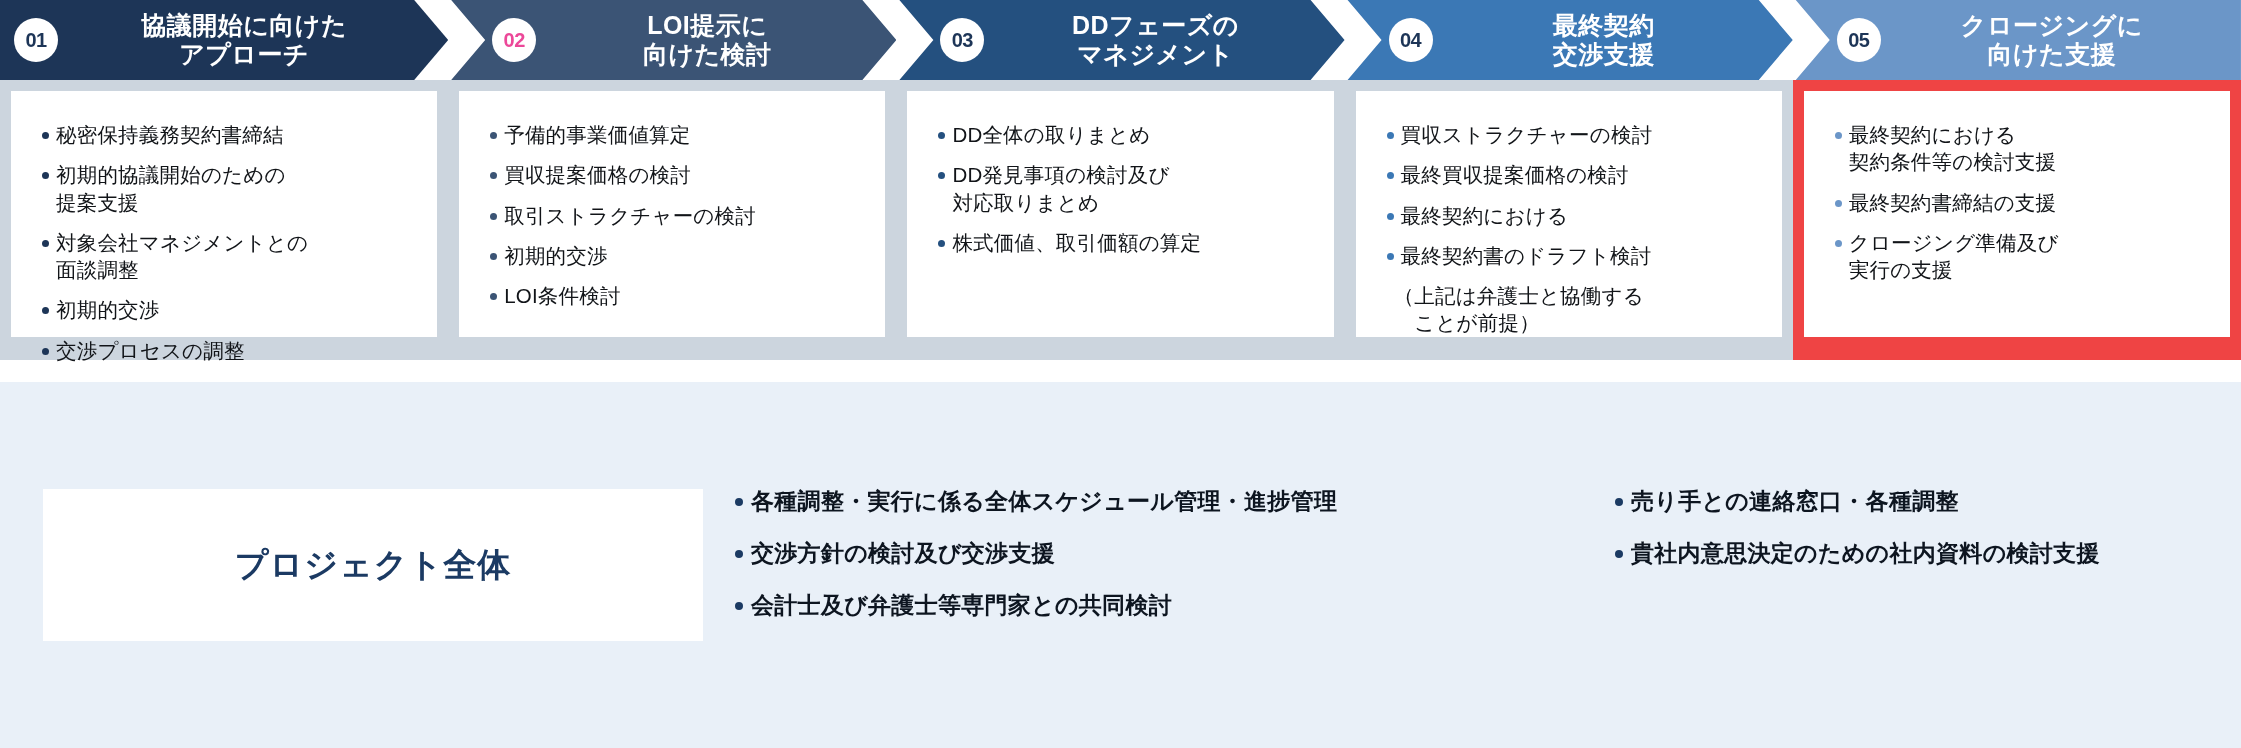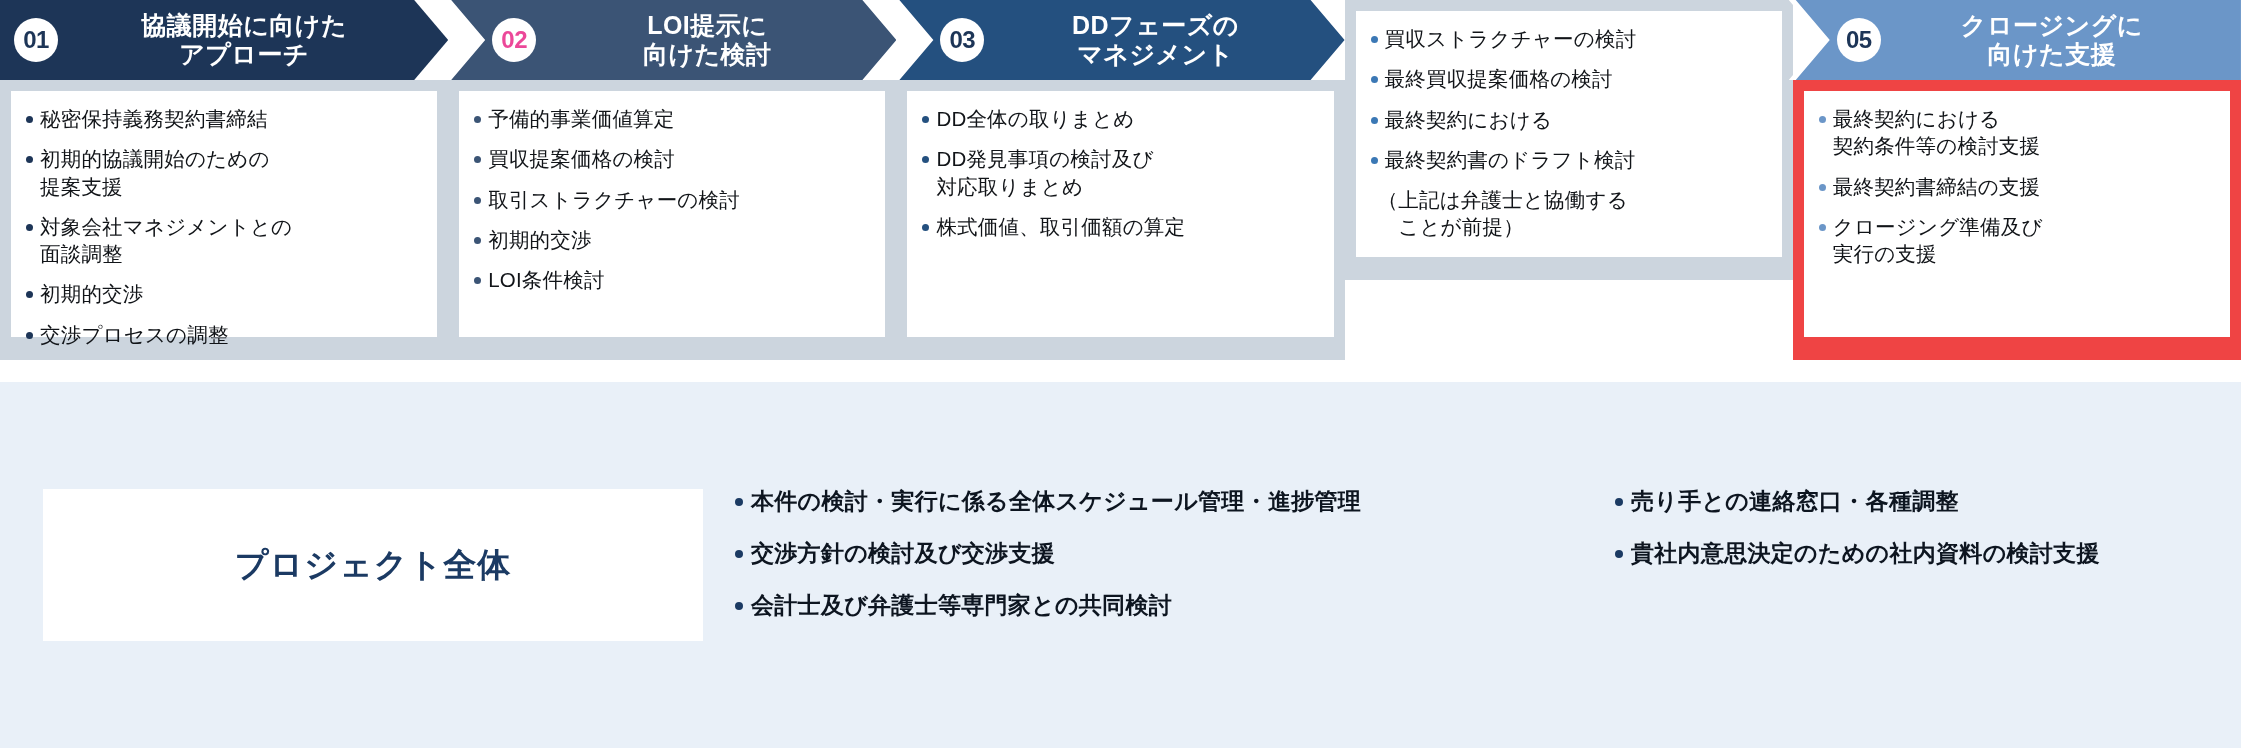--- a/index.html
+++ b/index.html
@@ -33,21 +33,21 @@
     display:flex;align-items:center;
     width:100%;
     padding-left:14px;
     box-sizing:border-box;
   }
   .numcircle{
     flex:0 0 auto;
     width:44px;height:44px;border-radius:50%;
     background:#ffffff;
     display:flex;align-items:center;justify-content:center;
-    font-size:24px;font-weight:bold;
+    font-size:20px;font-weight:bold;
     letter-spacing:-0.5px;
     margin-right:8px;
   }
   .chev-title{
     flex:1 1 auto;
     text-align:center;
     font-size:25px;font-weight:bold;
     line-height:1.18;
     letter-spacing:0.5px;
     padding-right:26px;
@@ -60,21 +60,21 @@
     background:#ccd5de;
     box-sizing:border-box;
     padding:11px 11px 23px 11px;
   }
   .card{
     background:#ffffff;
     height:100%;
     box-sizing:border-box;
     padding:14px 12px 10px 12px;
   }
-  ul.blist{list-style:none;margin:0;padding:0;}
+  ul.blist{list-style:none;margin:16px;padding:0;}
   ul.blist li{
     position:relative;
     padding-left:17px;
     margin-bottom:13px;
     font-size:20.5px;
     line-height:1.33;
     color:#111418;
     letter-spacing:0.2px;
     white-space:pre-line;
   }
@@ -198,20 +198,29 @@
             <ul class="blist" style="--bc: #24507f;">
               <li>DD全体の取りまとめ</li>
               <li>DD発見事項の検討及び
 対応取りまとめ</li>
               <li>株式価値、取引価額の算定</li>
             </ul>
           </div>
         </div>
       </div>
       <div class="col" style="width: 448.2px;">
+        <div class="chev">
+          <div class="chev-bg" style="background: rgb(59, 120, 181); clip-path: polygon(0px 0px, calc(100% - 34px) 0px, 100% 50%, calc(100% - 34px) 100%, 0px 100%, 34px 50%);"></div>
+          <div style="position: absolute; left: -4px; top: 0px; width: 42px; height: 80px; background: rgb(255, 255, 255); z-index: 2; clip-path: polygon(0px 0px, 7px 0px, calc(41px) 50%, 7px 100%, 0px 100%, 34px 50%);"></div>
+          <div class="chev-inner" style="padding-left: 44px;">
+            <div class="numcircle" style="color: rgb(29, 53, 87);">04</div>
+            <div class="chev-title">最終契約
+交渉支援</div>
+          </div>
+        </div>
         <div class="panel" style="background: rgb(204, 213, 222);">
           <div class="card" style="background: rgb(255, 255, 255);">
             <ul class="blist" style="--bc: #3b78b5;">
               <li>買収ストラクチャーの検討</li>
               <li>最終買収提案価格の検討</li>
               <li>最終契約における</li>
               <li>最終契約書のドラフト検討</li>
               <li class="nobullet">（上記は弁護士と協働する
 　ことが前提）</li>
             </ul>
@@ -241,21 +250,21 @@
         </div>
       </div>
     </div>
   <div class="bottom">
     <div class="whole-box">
       <span class="whole-label">プロジェクト全体</span>
     </div>
     <div class="bcols">
       <div class="bcol c1">
         <ul class="blist2">
-            <li>本件の検討・実行に係る全体スケジュール管理・進捗管理</li>
+            <li>各種調整・実行に係る全体スケジュール管理・進捗管理</li>
             <li>交渉方針の検討及び交渉支援</li>
             <li>会計士及び弁護士等専門家との共同検討</li>
           </ul>
       </div>
       <div class="bcol c2">
         <ul class="blist2">
             <li>売り手との連絡窓口・各種調整</li>
             <li>貴社内意思決定のための社内資料の検討支援</li>
           </ul>
       </div>

